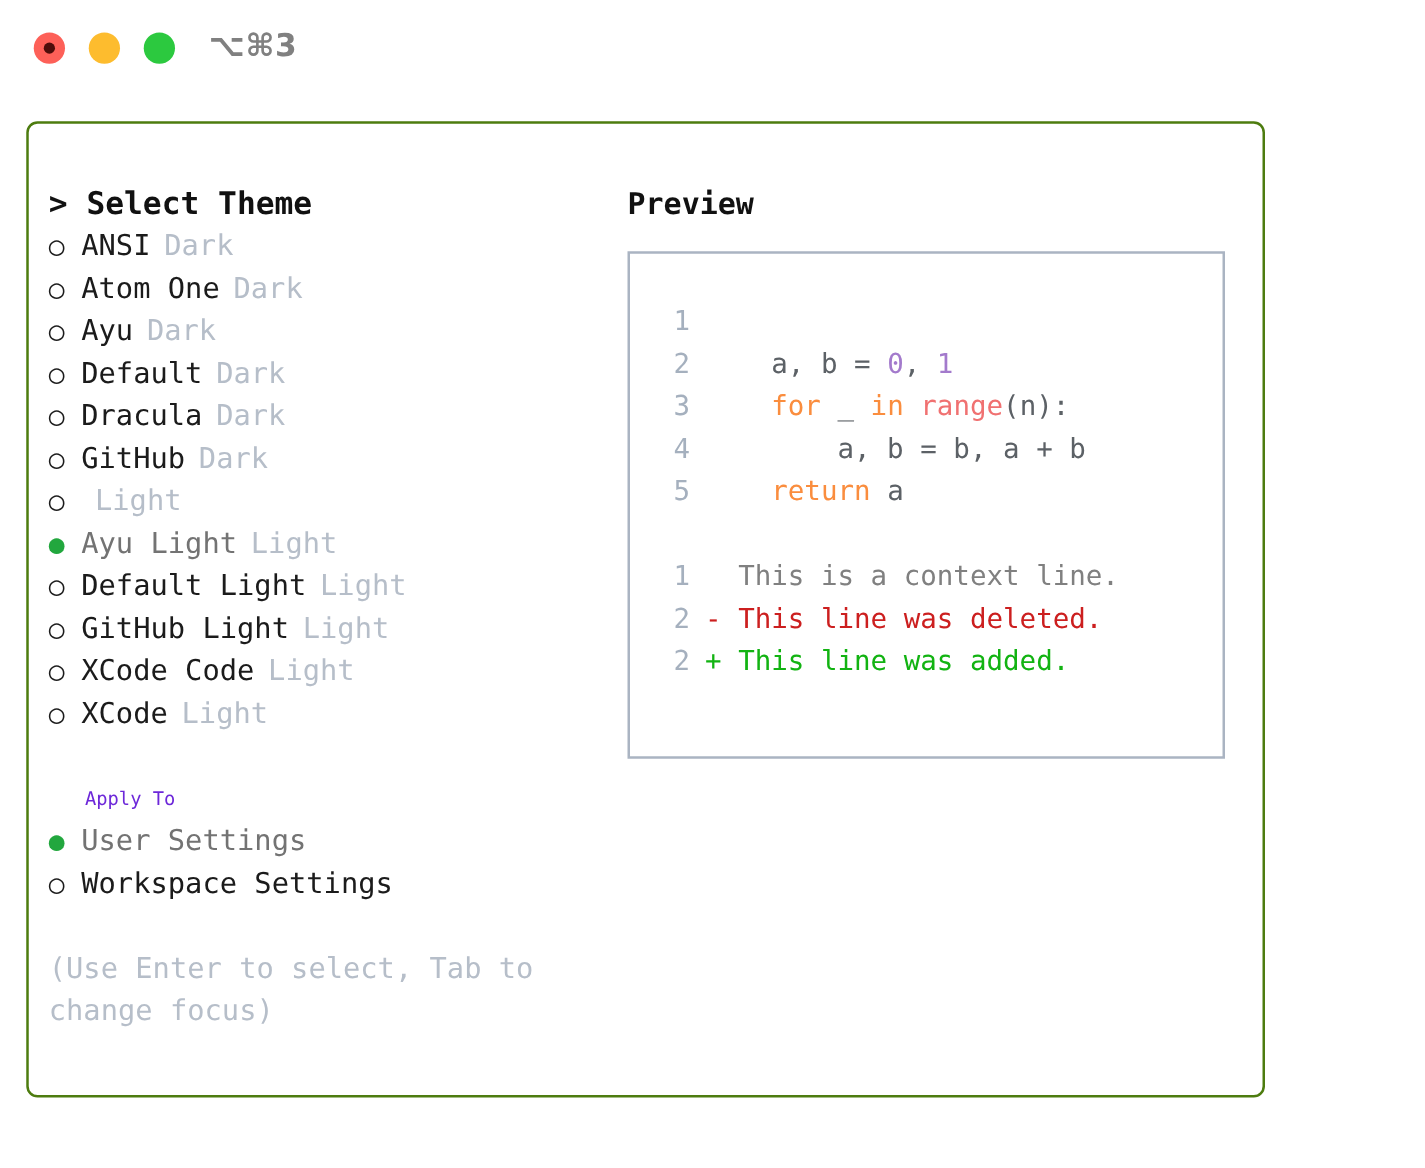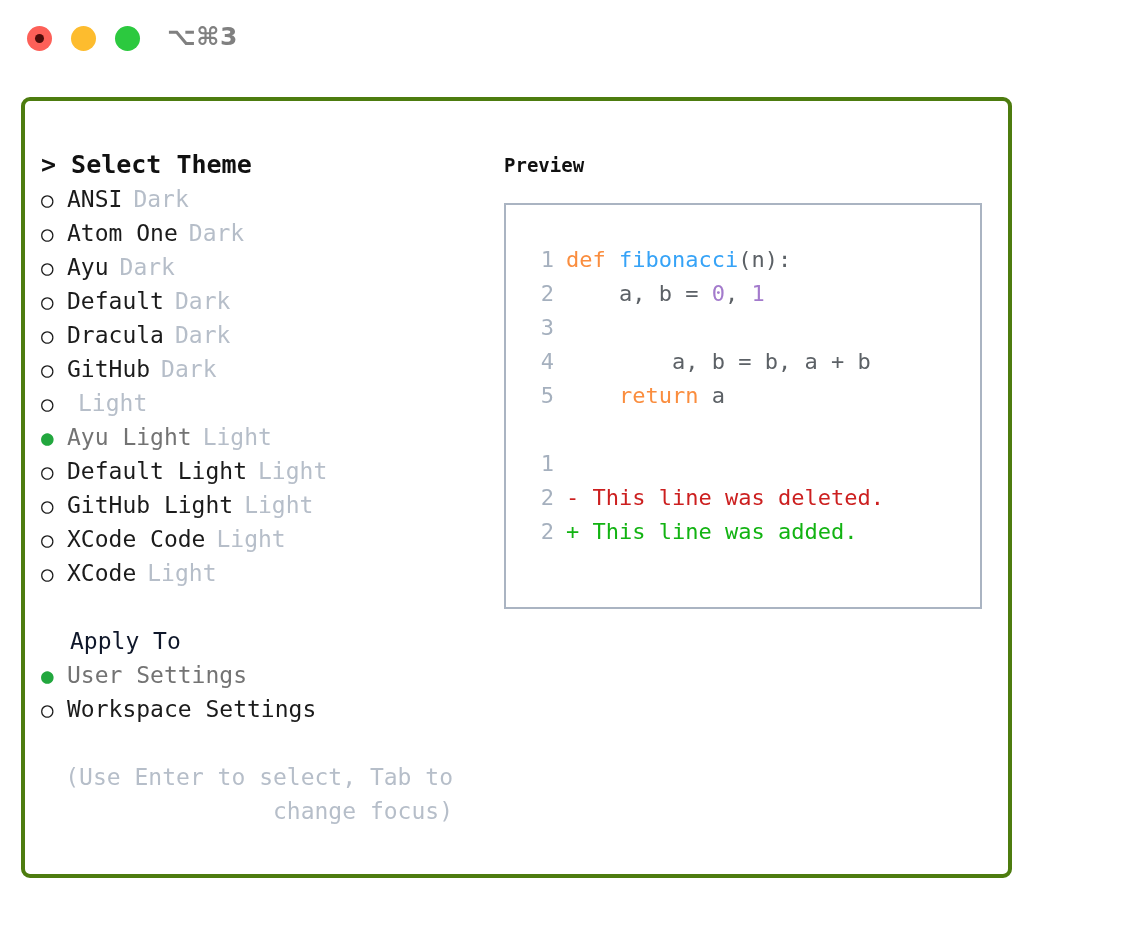--- a/index.html
+++ b/index.html
@@ -72,21 +72,21 @@
     white-space: pre;
   }
 
   
   #content-panel {
     position: absolute;
     left: 21px;
     top: 97px;
     width: 991px;
     height: 781px;
-    border: 4px solid #4d7c0f;
+    border: 2px solid #4d7c0f;
     border-radius: 9px;
     background: #ffffff;
     box-sizing: border-box;
   }
 
   
   #theme-column {
     position: absolute;
     left: 16px;
     top: 47px;
@@ -117,47 +117,46 @@
   .bullet.on { color: #22a73e; }
   .opt-label { color: #1b1b1b; }
   .opt-label.sel { color: #737373; }
   .opt-tag {
     color: #b6bec9;
     padding-left: 11px;
   }
 
   #apply-block { margin-top: 34px; }
   .apply-heading {
-    font-size: 23px;
-    color: #0f172a;
+    font-size: 15px;
+    color: #6d28d9;
     line-height: 34px;
     padding-left: 29px;
     white-space: pre;
     margin-top: 24px;
   }
 
   #hint-text {
     margin-top: 34px;
     font-size: 23px;
     line-height: 34px;
     color: #b6bec9;
     width: 412px;
     white-space: pre-wrap;
-    text-align: right;
   }
 
   
   #preview-column {
     position: absolute;
     left: 479px;
     top: 47px;
     width: 490px;
   }
   #preview-title {
-    font-size: 19px;
+    font-size: 24px;
     font-weight: bold;
     color: #111111;
     line-height: 34px;
     white-space: pre;
   }
   #code-box {
     margin-top: 21px;
     width: 478px;
     height: 406px;
     border: 2px solid #aab4c2;
@@ -230,29 +229,29 @@
           </div>
       </div>
 
       <div id="hint-text">(Use Enter to select, Tab to change focus)</div>
     </div>
 
     <div id="preview-column">
       <div id="preview-title">Preview</div>
       <div id="code-box">
         <div id="code-lines">
-            <div class="code-line"><span class="ln">1</span><span><span class="tok-kw">def </span><span class="tok-fn">fibonacci</span><span class="tok-plain">(n):</span></span></div>
+            <div class="code-line"><span class="ln">1</span></div>
             <div class="code-line"><span class="ln">2</span><span><span class="tok-plain">    a, b = </span><span class="tok-num">0</span><span class="tok-plain">, </span><span class="tok-num">1</span></span></div>
-            <div class="code-line"><span class="ln">3</span></div>
+            <div class="code-line"><span class="ln">3</span><span><span class="tok-plain">    </span><span class="tok-kw">for</span><span class="tok-plain"> _ </span><span class="tok-kw">in</span><span class="tok-plain"> </span><span class="tok-call">range</span><span class="tok-plain">(n):</span></span></div>
             <div class="code-line"><span class="ln">4</span><span><span class="tok-plain">        a, b = b, a + b</span></span></div>
             <div class="code-line"><span class="ln">5</span><span><span class="tok-plain">    </span><span class="tok-kw">return</span><span class="tok-plain"> a</span></span></div>
           </div>
         <div class="code-blank"></div>
         <div id="diff-lines">
-            <div class="code-line"><span class="ln">1</span><span class="diff-ctx">  </span></div>
+            <div class="code-line"><span class="ln">1</span><span class="diff-ctx">  </span><span class="diff-ctx">This is a context line.</span></div>
             <div class="code-line"><span class="ln">2</span><span class="diff-del">- </span><span class="diff-del">This line was deleted.</span></div>
             <div class="code-line"><span class="ln">2</span><span class="diff-add">+ </span><span class="diff-add">This line was added.</span></div>
           </div>
       </div>
     </div>
 
   </div>
 </div>
 
 </body></html>

